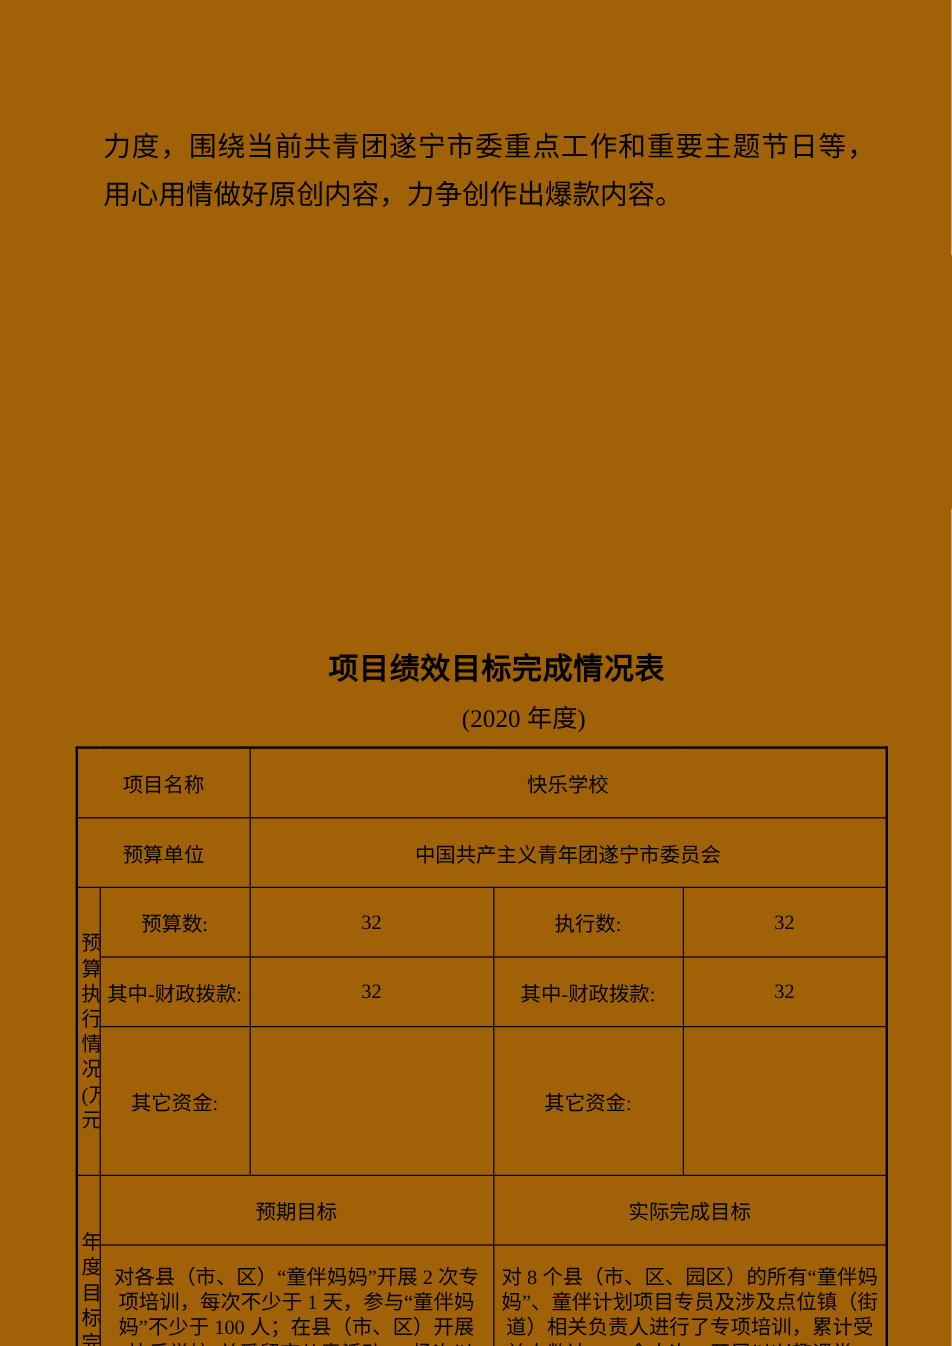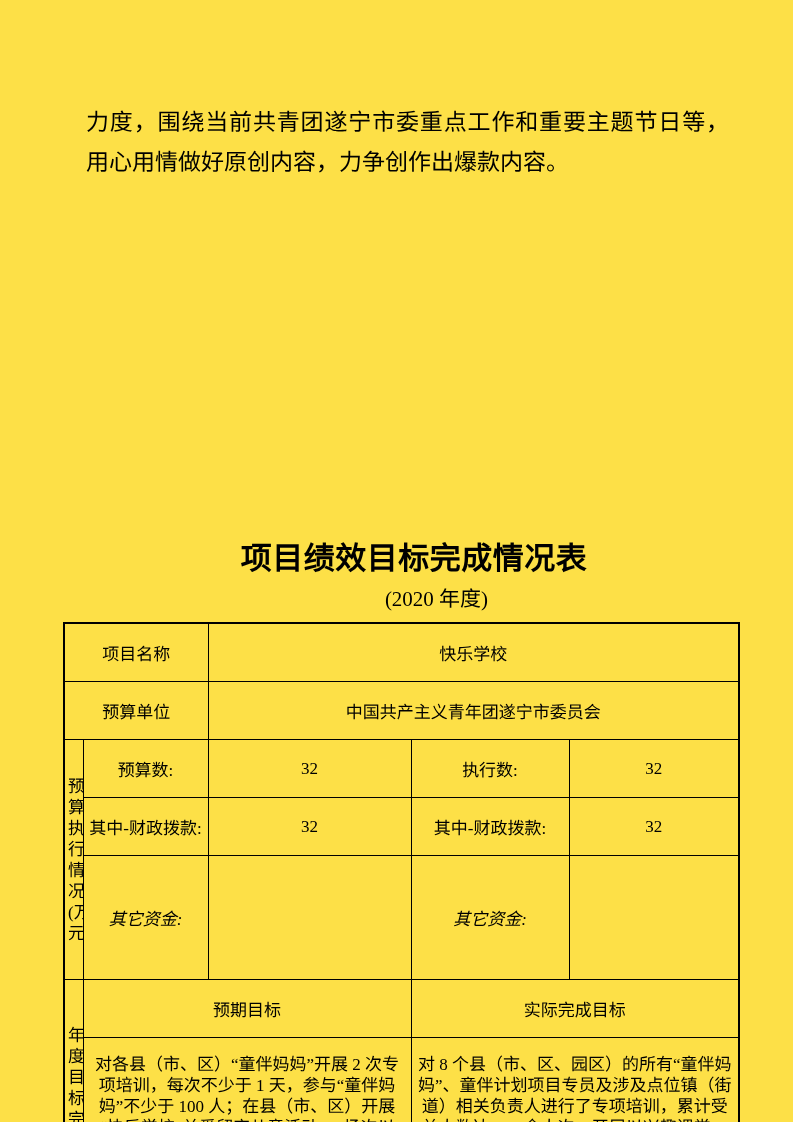--- a/index.html
+++ b/index.html
@@ -2,21 +2,21 @@
 <html lang="zh-CN"><head>
 <meta charset="utf-8">
 <style>
   * { margin: 0; padding: 0; box-sizing: border-box; }
   html, body { background: #e8e8e8; }
   .page {
     position: relative;
     width: 793px;
     height: 1122px;
     margin: 0 auto;
-    background: #fde047;
+    background: #a16207;
     overflow: hidden;
     font-family: "Liberation Serif", serif;
     color: #000000;
   }
   .body-text {
     position: absolute;
     top: 103px;
     left: 86px;
     width: 643px;
     font-size: 23px;
@@ -24,21 +24,21 @@
     text-align: justify;
   }
   .para { margin: 0; }
   .para.indent { text-indent: 46px; }
   .table-title {
     position: absolute;
     top: 543px;
     left: 0;
     width: 100%;
     text-align: center;
-    font-size: 31px;
+    font-size: 25px;
     font-weight: bold;
     line-height: 32px;
     letter-spacing: 0.5px;
     padding-left: 35px;
   }
   .table-subtitle {
     position: absolute;
     top: 584px;
     left: 0;
     width: 100%;
@@ -58,21 +58,21 @@
   }
   .perf-table td {
     border: 1px solid #000000;
     font-size: 17px;
     text-align: center;
     vertical-align: middle;
     padding: 16px 3px;
     overflow: hidden;
   }
   .row-h23 { height: 23px; }
-  .row-h124 { height: 124px; font-style: italic; }
+  .row-h124 { height: 124px; }
   .row-h20 { height: 20px; }
   .row-h149 { height: 149px; }
   .vert-label {
     white-space: pre-line;
     font-size: 14px;
     line-height: 21px;
     vertical-align: top;
     text-align: center;
     padding: 2px 0;
     overflow: visible;

